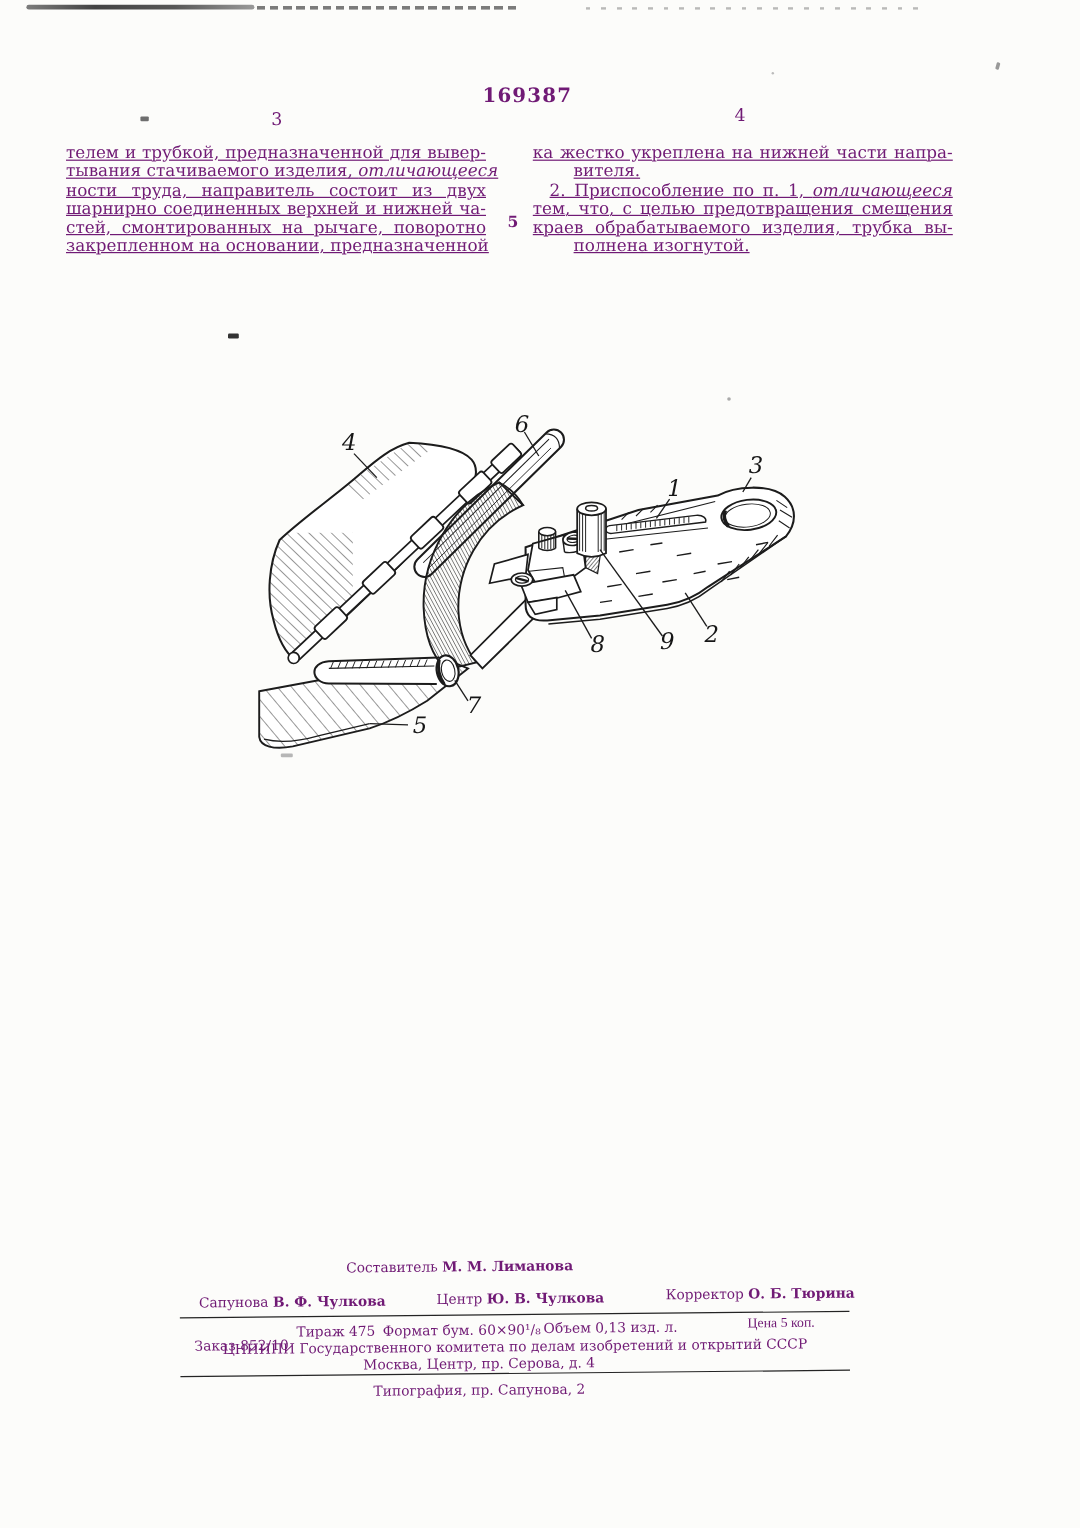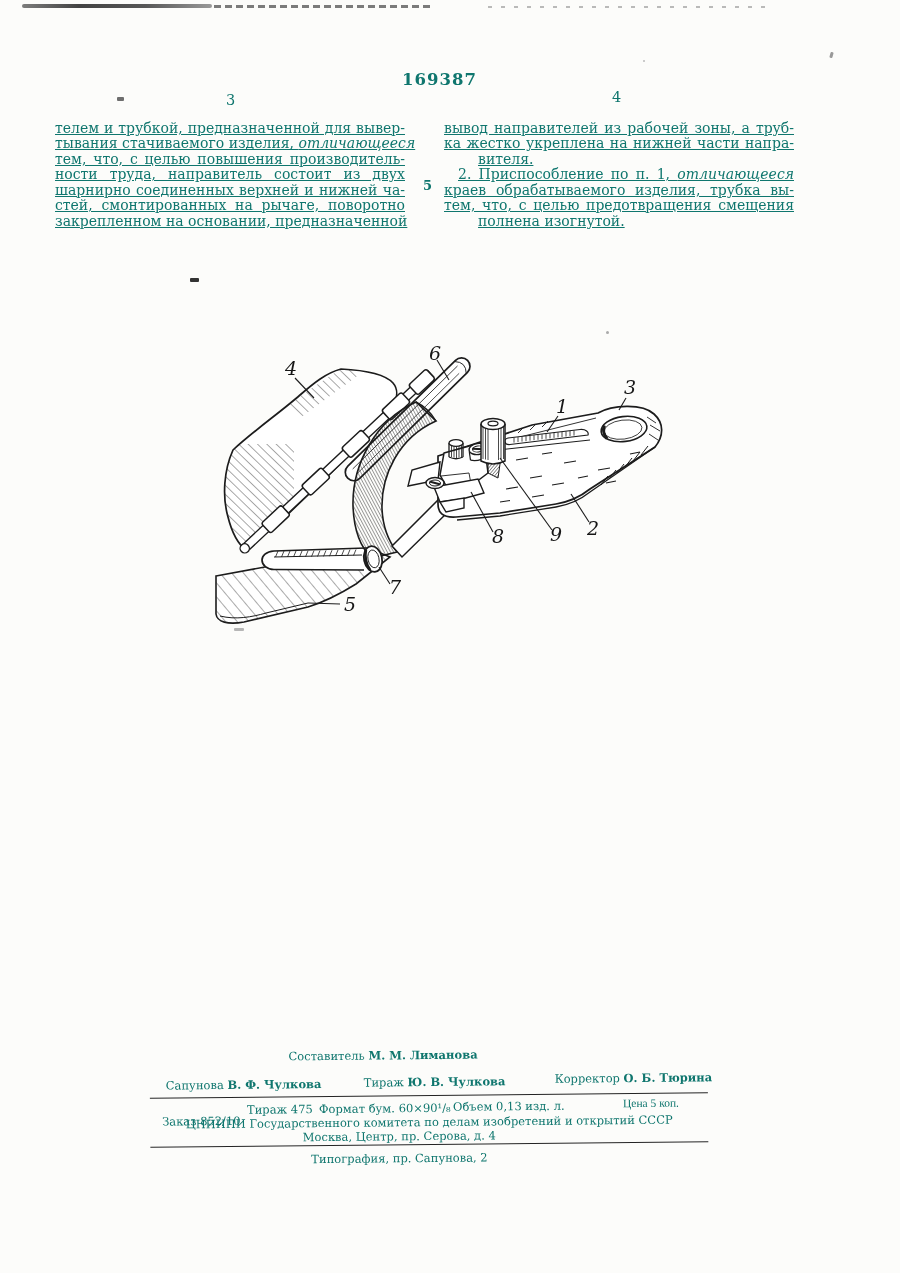--- a/index.html
+++ b/index.html
@@ -1,18 +1,18 @@
 <!DOCTYPE html>
 <html><head>
 <meta charset="utf-8">
 <style>
   html,body{margin:0;padding:0;}
   body{width:900px;height:1273px;background:#f4f4f2;}
   .page{position:relative;width:900px;height:1273px;background:#fcfcfa;
-        font-family:"DejaVu Serif", serif;color:#0f766e;overflow:hidden;}
+        font-family:"DejaVu Serif", serif;color:#701a75;overflow:hidden;}
 
   
   .art{position:absolute;}
   .smudge1{left:22px;top:4px;width:190px;height:4px;border-radius:2px;opacity:.85;
     background:linear-gradient(90deg,#666,#222 30%,#3a3a3a 65%,#888);}
   .smudge2{left:214px;top:5px;width:216px;height:3px;opacity:.7;
     background:repeating-linear-gradient(90deg,#444 0 7px,transparent 7px 11px);}
   .smudge3{left:488px;top:6px;width:280px;height:2px;opacity:.5;
     background:repeating-linear-gradient(90deg,#777 0 4px,transparent 4px 13px);}
   .speck-a{left:830px;top:52px;width:3px;height:6px;background:#999;transform:rotate(15deg);border-radius:1px;}
@@ -78,34 +78,32 @@
   <div class="art speck-f"></div>
 
   <div class="patent-no">169387</div>
   <div class="colnum colnum-l">3</div>
   <div class="colnum colnum-r">4</div>
   <div class="margin-num">5</div>
 
   <div class="column col-left">
     <div class="tline"><span>телем и трубкой, предназначенной для вывер-</span></div>
     <div class="tline"><span>тывания стачиваемого изделия, </span><span class="it">отличающееся</span></div>
-    <div class="tline"><span>тем, что, с целью повышения производитель-</span></div>
     <div class="tline"><span>ности труда, направитель состоит из двух</span></div>
     <div class="tline"><span>шарнирно соединенных верхней и нижней ча-</span></div>
     <div class="tline"><span>стей, смонтированных на рычаге, поворотно</span></div>
     <div class="tline"><span>закрепленном на основании, предназначенной</span></div>
   </div>
 
   <div class="column col-right">
-    <div class="tline"><span>вывод направителей из рабочей зоны, а труб-</span></div>
     <div class="tline"><span>ка жестко укреплена на нижней части напра-</span></div>
     <div class="tline nojust"><span>вителя.</span></div>
     <div class="tline indent"><span>2. Приспособление по п. 1, </span><span class="it">отличающееся</span></div>
+    <div class="tline"><span>тем, что, с целью предотвращения смещения</span></div>
     <div class="tline"><span>краев обрабатываемого изделия, трубка вы-</span></div>
-    <div class="tline"><span>тем, что, с целью предотвращения смещения</span></div>
     <div class="tline nojust"><span>полнена изогнутой.</span></div>
   </div>
 
   <div class="figure">
   <svg viewBox="0 0 480 320" width="480" height="320">
     <defs>
       <pattern id="pScroll" patternUnits="userSpaceOnUse" width="2.8" height="2.8" patternTransform="rotate(-28)">
         <line x1="0" y1="0" x2="0" y2="2.8" stroke="#1c1c1c" stroke-width="0.85"></line>
       </pattern>
       <pattern id="pCloth" patternUnits="userSpaceOnUse" width="6.5" height="6.5" patternTransform="rotate(-46)">
@@ -266,21 +264,21 @@
   <div class="footer">
     <div class="f-abs f-compiler">
       <span>Составитель</span>
       <span class="fname">М. М. Лиманова</span>
     </div>
     <div class="f-abs f-ed1">
       <span>Сапунова</span>
       <span class="fname">В. Ф. Чулкова</span>
     </div>
     <div class="f-abs f-ed2">
-      <span>Тираж</span>
+      <span>Центр</span>
       <span class="fname">Ю. В. Чулкова</span>
     </div>
     <div class="f-abs f-ed3">
       <span>Корректор</span>
       <span class="fname">О. Б. Тюрина</span>
     </div>
     <div class="f-abs f-rule1"></div>
     <div class="f-abs f-i1">Заказ 852/10</div>
     <div class="f-abs f-i2">Тираж 475</div>
     <div class="f-abs f-i3">Формат бум. 60×90¹/₈</div>

